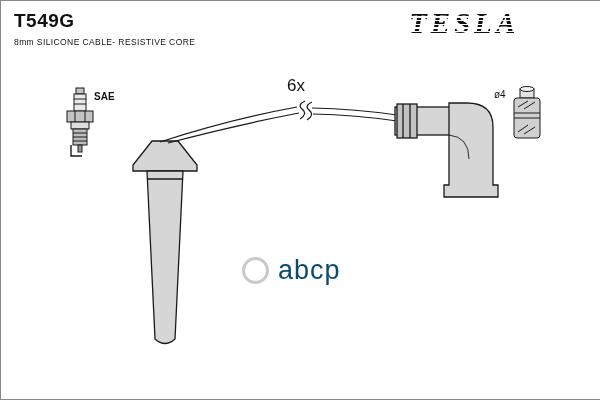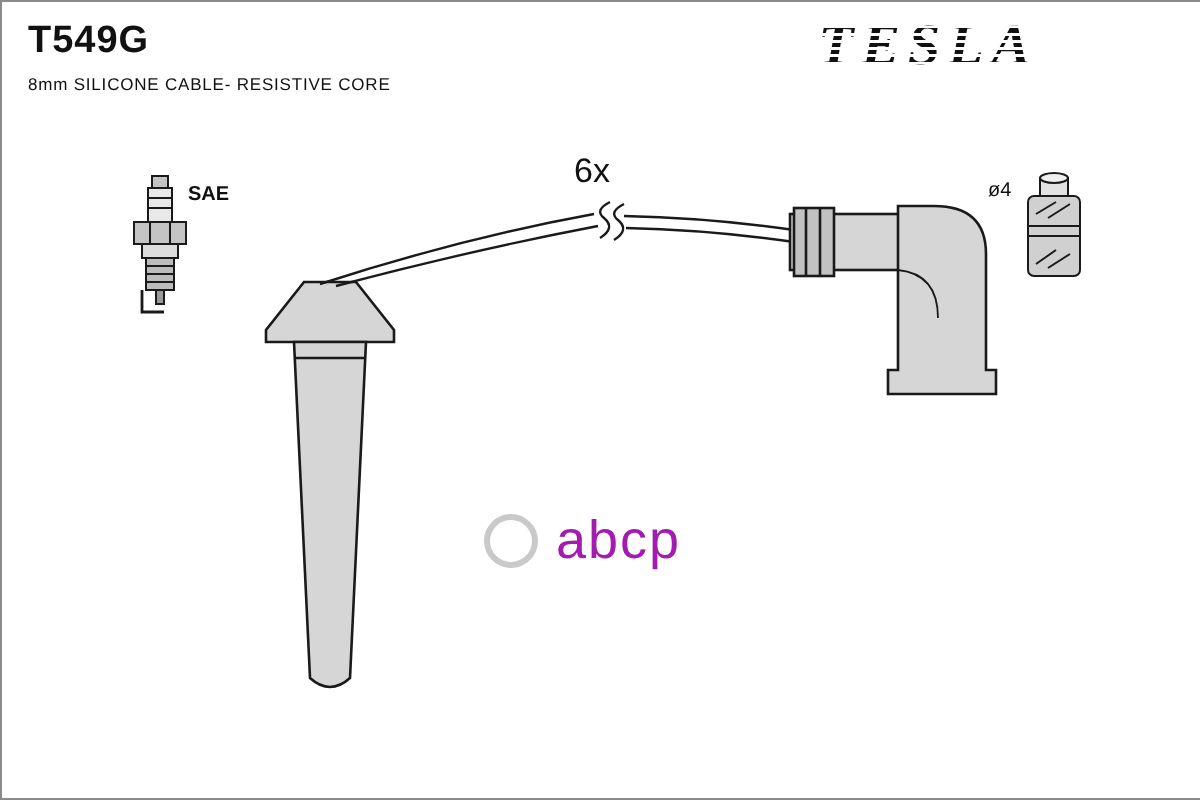--- a/index.html
+++ b/index.html
@@ -26,21 +26,21 @@
     position:absolute;inset:0;
     background:repeating-linear-gradient(to bottom,
       transparent 0px, transparent 2.2px,
       #fff 2.2px, #fff 3.6px);
     pointer-events:none;
   }
   .drawing{position:absolute;left:0;top:0;}
   .watermark{
     position:absolute;left:241px;top:256px;
     display:flex;align-items:center;gap:9px;
-    color:#a21caf;
+    color:#0c4a6e;
   }
   .wm-ring{
     width:27px;height:27px;border:3.5px solid #c9c9c9;
     border-radius:50%;box-sizing:border-box;
   }
   .wm-text{font-size:27px;letter-spacing:1px;line-height:1;}
   svg text{font-family:"Liberation Sans",sans-serif;fill:#111;}
 </style>
 </head>
 <body>

